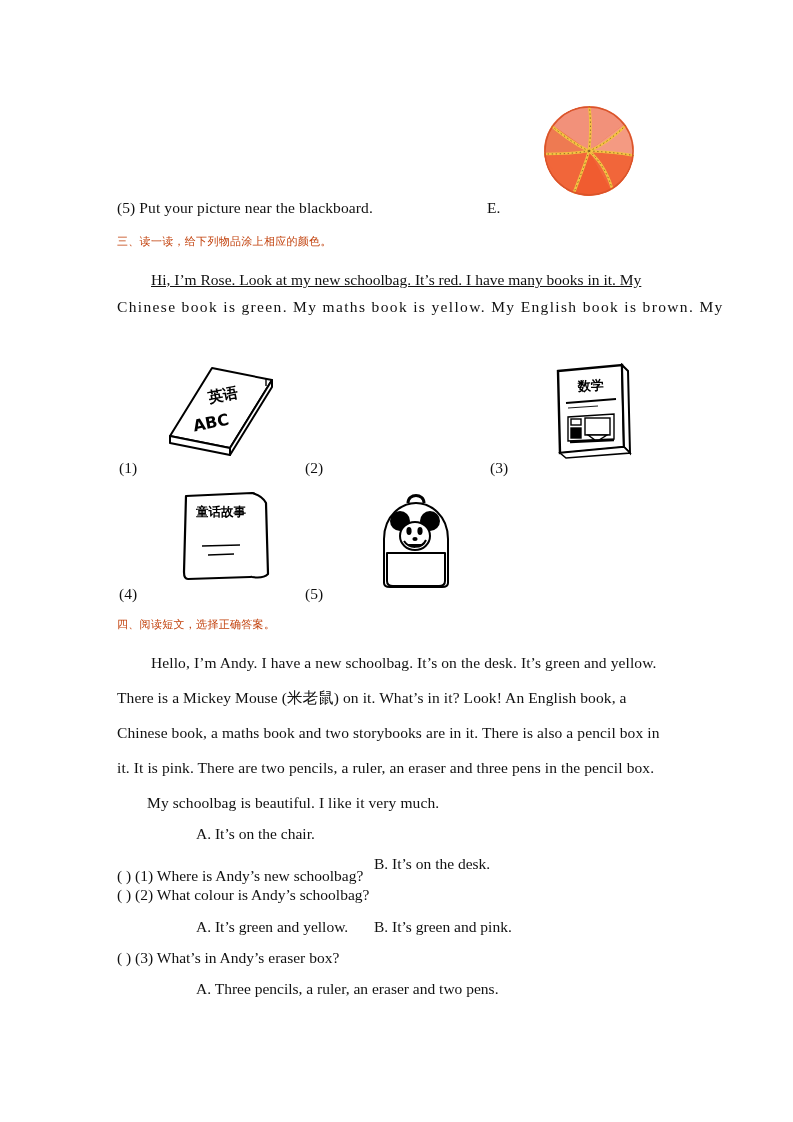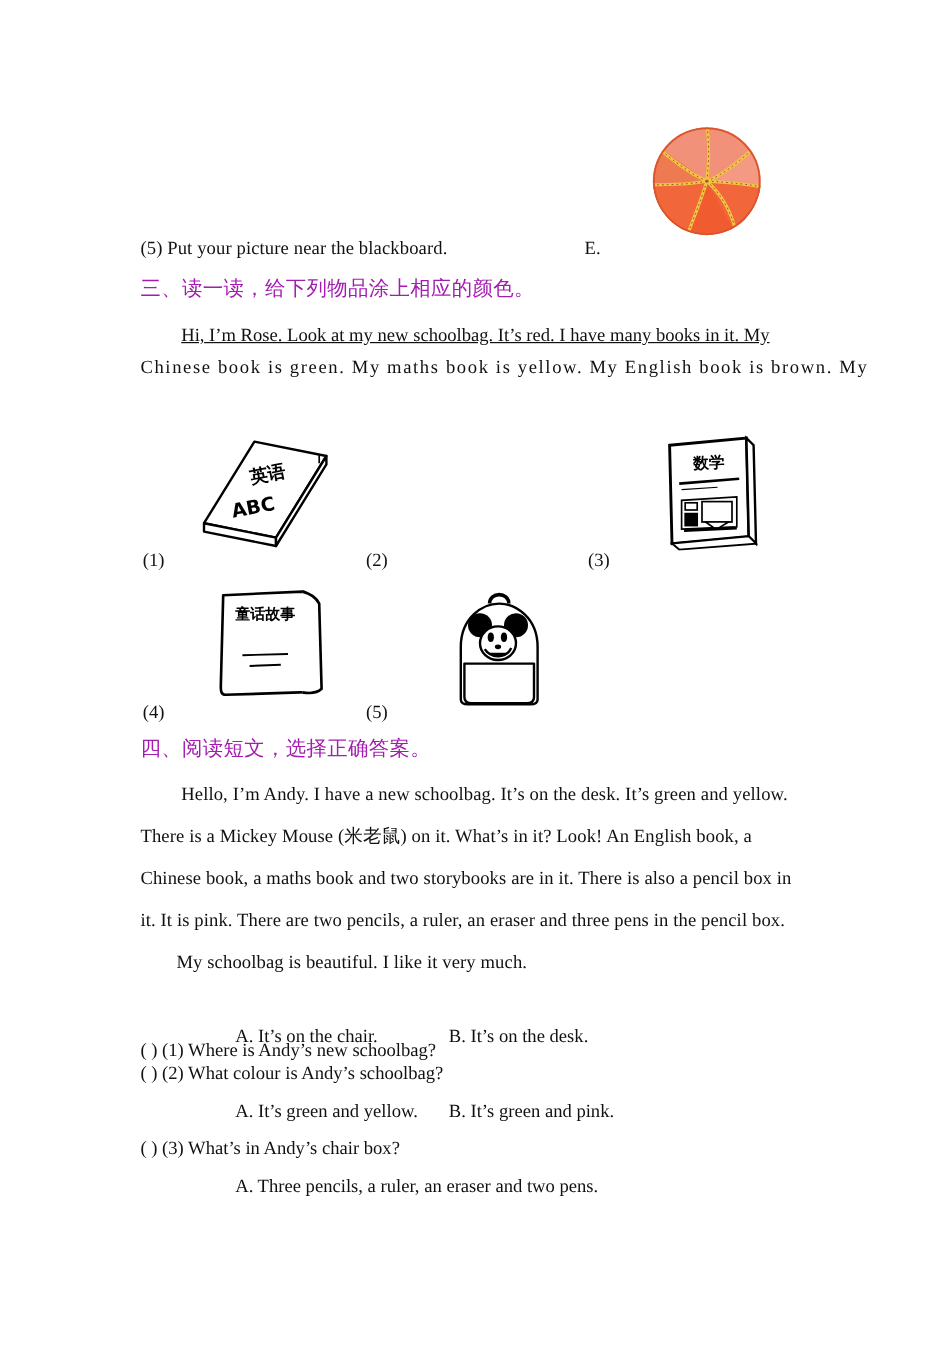--- a/index.html
+++ b/index.html
@@ -27,25 +27,25 @@
   .line {
     position: absolute;
     font-size: 15.5px;
     line-height: 20px;
     white-space: nowrap;
     letter-spacing: 0.1px;
   }
   .cn-heading {
     position: absolute;
     font-family: Liberation Sans, sans-serif;
-    font-size: 17px;
+    font-size: 11px;
     line-height: 22px;
     white-space: nowrap;
     letter-spacing: 0.3px;
-    color: #a21caf;
+    color: #c2410c;
   }
   .para {
     position: absolute;
     font-size: 15.5px;
     line-height: 35px;
     text-align: justify;
     text-justify: inter-word;
     color: #111;
   }
   .para .indent { display:inline-block; width: 34px; }
@@ -228,31 +228,31 @@
   <div class="line" style="left:151px; top:653px;">Hello, I’m Andy. I have a new schoolbag. It’s on the desk. It’s green and yellow.</div>
   <div class="line" style="left:117px; top:723px;">Chinese book, a maths book and two storybooks are in it. There is also a pencil box in</div>
   <div class="line" style="left:117px; top:758px;">it. It is pink. There are two pencils, a ruler, an eraser and three pens in the pencil box.</div>
   <div class="line" style="left:117px; top:793px;margin-left:30px;">My schoolbag is beautiful. I like it very much.</div>
 
   <div class="qline" style="left:117px; top:822px;margin-top:44px;">
     <span>(   )</span>
     <span>(1)</span>
     <span>Where is Andy’s new schoolbag?</span>
   </div>
-  <div class="opt" style="left:196px; top:854px;">A. It’s on the chair.</div>
+  <div class="opt" style="left:196px; top:824px;">A. It’s on the chair.</div>
   <div class="opt" style="left:374px; top:854px;">B. It’s on the desk.</div>
 
   <div class="qline" style="left:117px; top:885px;">
     <span>(   )</span>
     <span>(2)</span>
     <span>What colour is Andy’s schoolbag?</span>
   </div>
   <div class="opt" style="left:196px; top:917px;">A. It’s green and yellow.</div>
   <div class="opt" style="left:374px; top:917px;">B. It’s green and pink.</div>
 
   <div class="qline" style="left:117px; top:948px;">
     <span>(   )</span>
     <span>(3)</span>
-    <span>What’s in Andy’s chair box?</span>
+    <span>What’s in Andy’s eraser box?</span>
   </div>
   <div class="opt" style="left:196px; top:979px;">A. Three pencils, a ruler, an eraser and two pens.</div>
 
 </div>
 
 </body></html>

